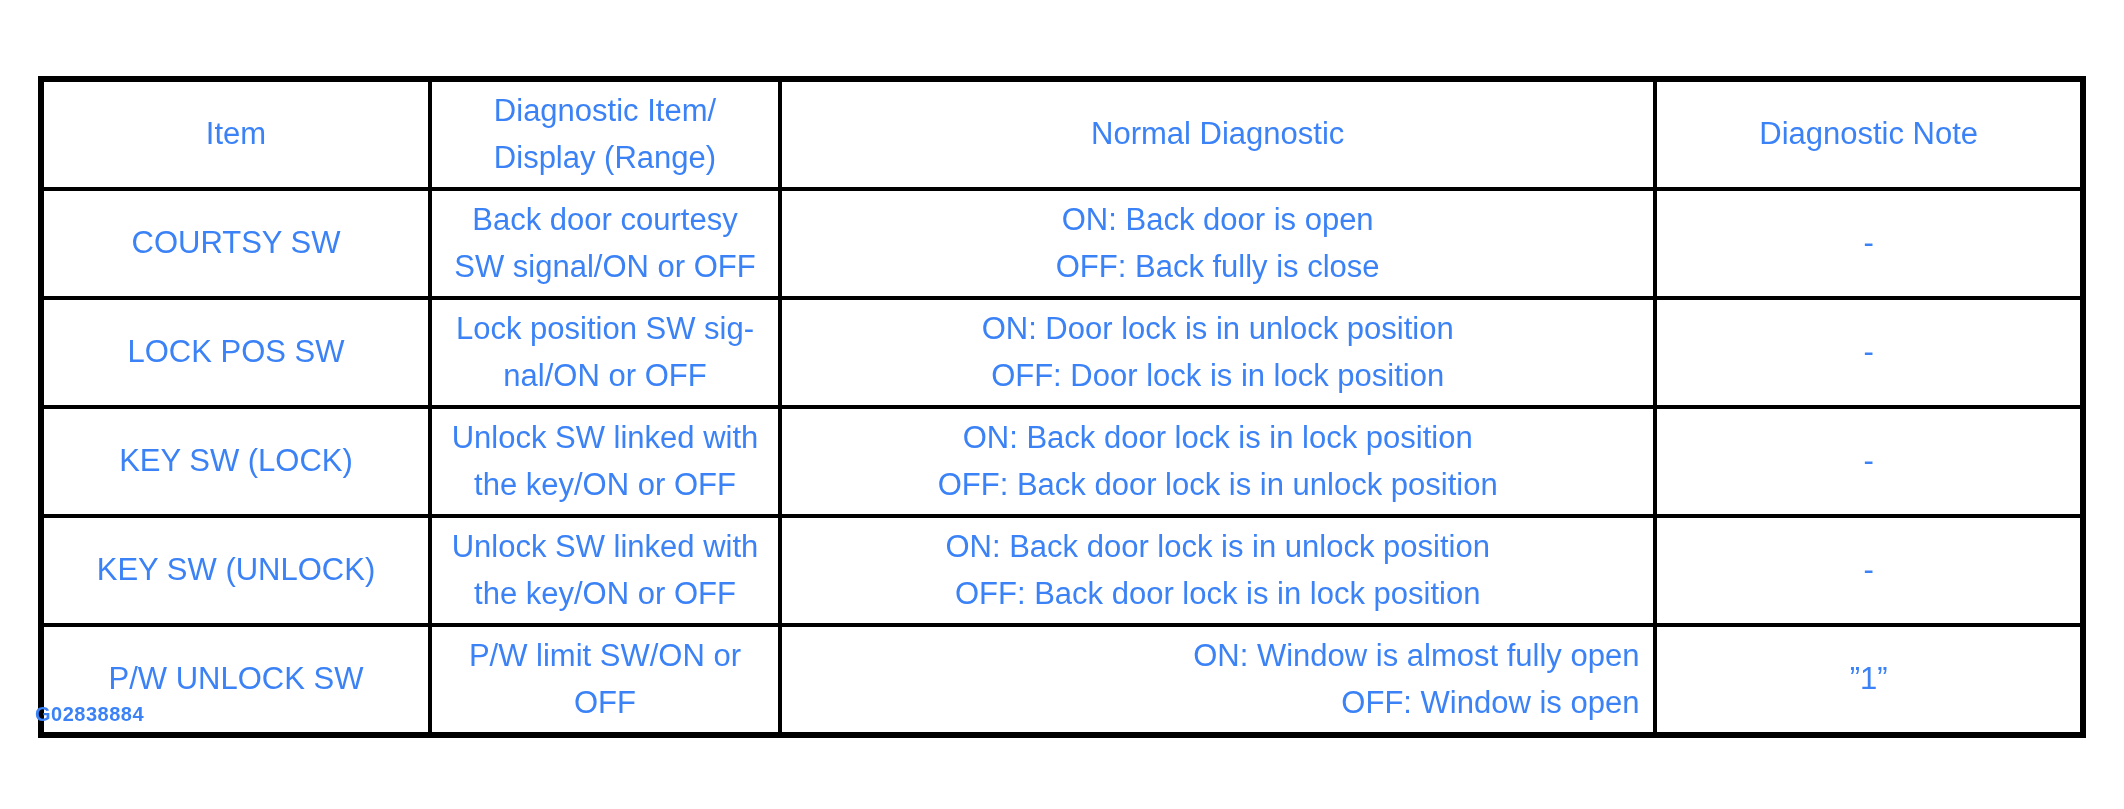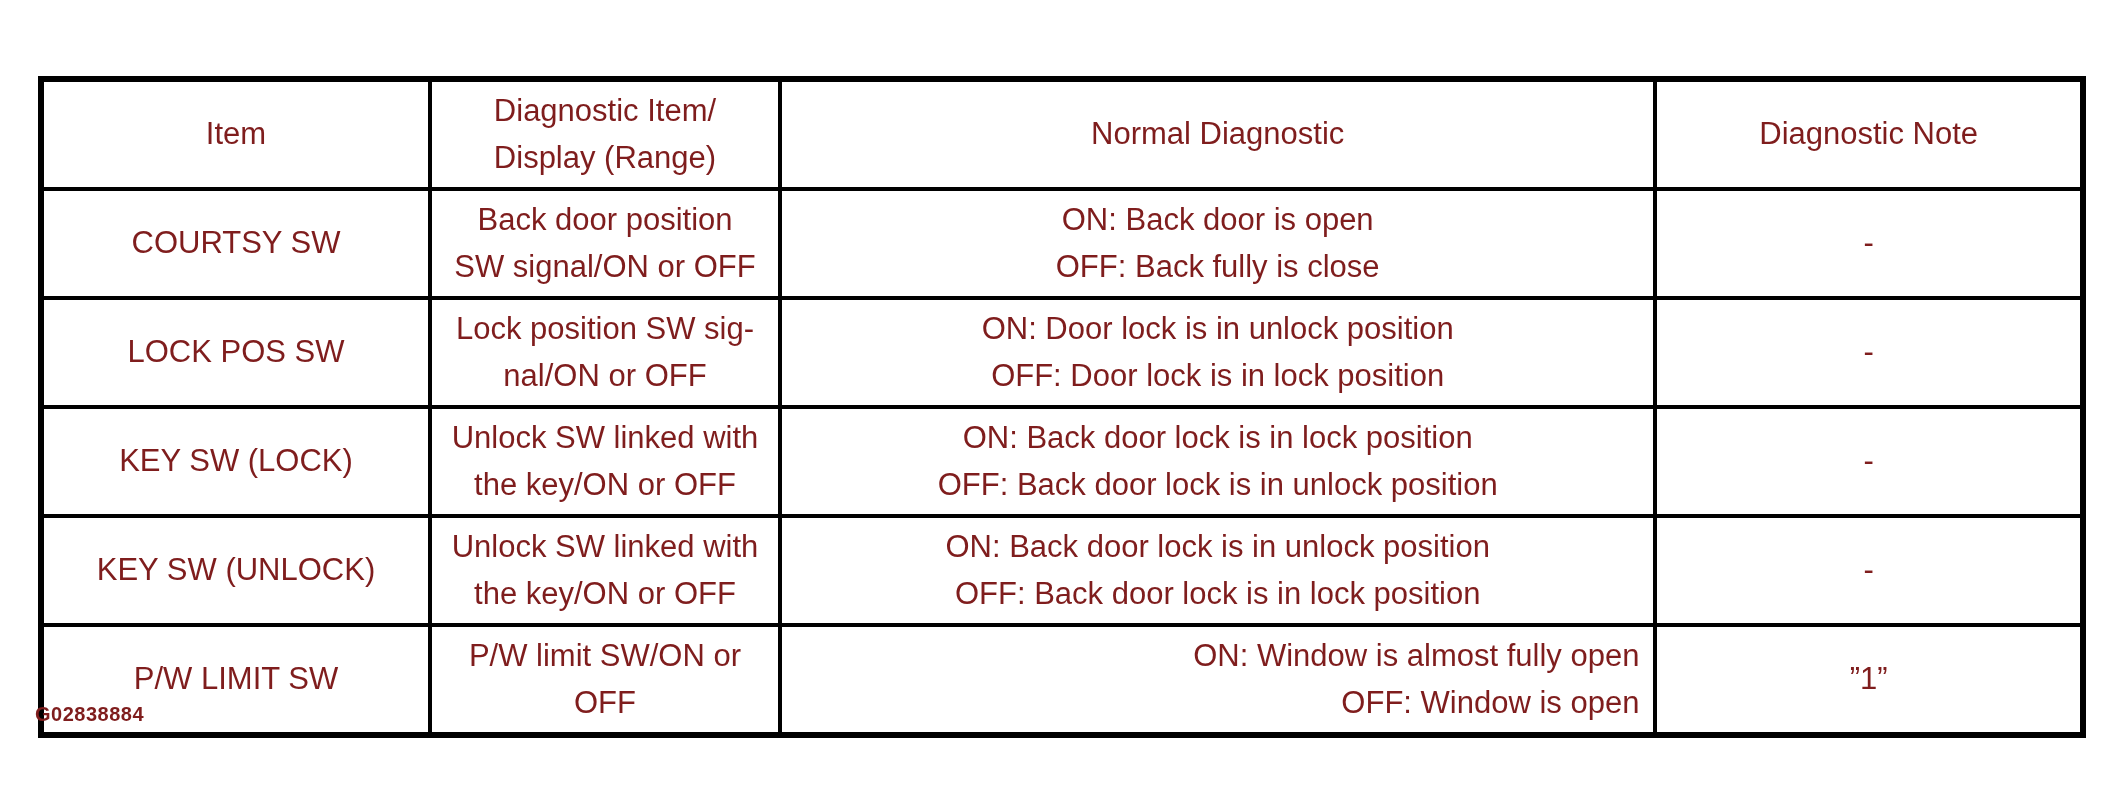--- a/index.html
+++ b/index.html
@@ -7,21 +7,21 @@
     padding: 0;
     background: #ffffff;
   }
   .page {
     position: relative;
     width: 2124px;
     height: 809px;
     background: #ffffff;
     overflow: hidden;
     font-family: "Liberation Sans", "DejaVu Sans", sans-serif;
-    color: #7f1d1d;
+    color: #3b82f6;
   }
   table.diag-table {
     position: absolute;
     left: 38px;
     top: 76px;
     width: 2048px;
     border-collapse: collapse;
     table-layout: fixed;
     border: 6px solid #000000;
     font-size: 31px;
@@ -72,21 +72,21 @@
         <th>Item</th>
         <th>Diagnostic Item/
 Display (Range)</th>
         <th>Normal Diagnostic</th>
         <th>Diagnostic Note</th>
       </tr>
     </thead>
     <tbody>
       <tr class="body-row">
         <td class="cell-item">COURTSY SW</td>
-        <td class="cell-measure">Back door position
+        <td class="cell-measure">Back door courtesy
 SW signal/ON or OFF</td>
         <td class="cell-normal">ON: Back door is open
 OFF: Back fully is close</td>
         <td class="cell-note">-</td>
       </tr>
       <tr class="body-row">
         <td class="cell-item">LOCK POS SW</td>
         <td class="cell-measure">Lock position SW sig-
 nal/ON or OFF</td>
         <td class="cell-normal">ON: Door lock is in unlock position
@@ -103,21 +103,21 @@
       </tr>
       <tr class="body-row">
         <td class="cell-item">KEY SW (UNLOCK)</td>
         <td class="cell-measure">Unlock SW linked with
 the key/ON or OFF</td>
         <td class="cell-normal">ON: Back door lock is in unlock position
 OFF: Back door lock is in lock position</td>
         <td class="cell-note">-</td>
       </tr>
       <tr class="body-row last">
-        <td class="cell-item">P/W LIMIT SW</td>
+        <td class="cell-item">P/W UNLOCK SW</td>
         <td class="cell-measure">P/W limit SW/ON or
 OFF</td>
         <td class="cell-normal center">ON: Window is almost fully open
 OFF: Window is open</td>
         <td class="cell-note">”1”</td>
       </tr>
     </tbody>
   </table>
 
   <div class="figure-id">G02838884</div>

